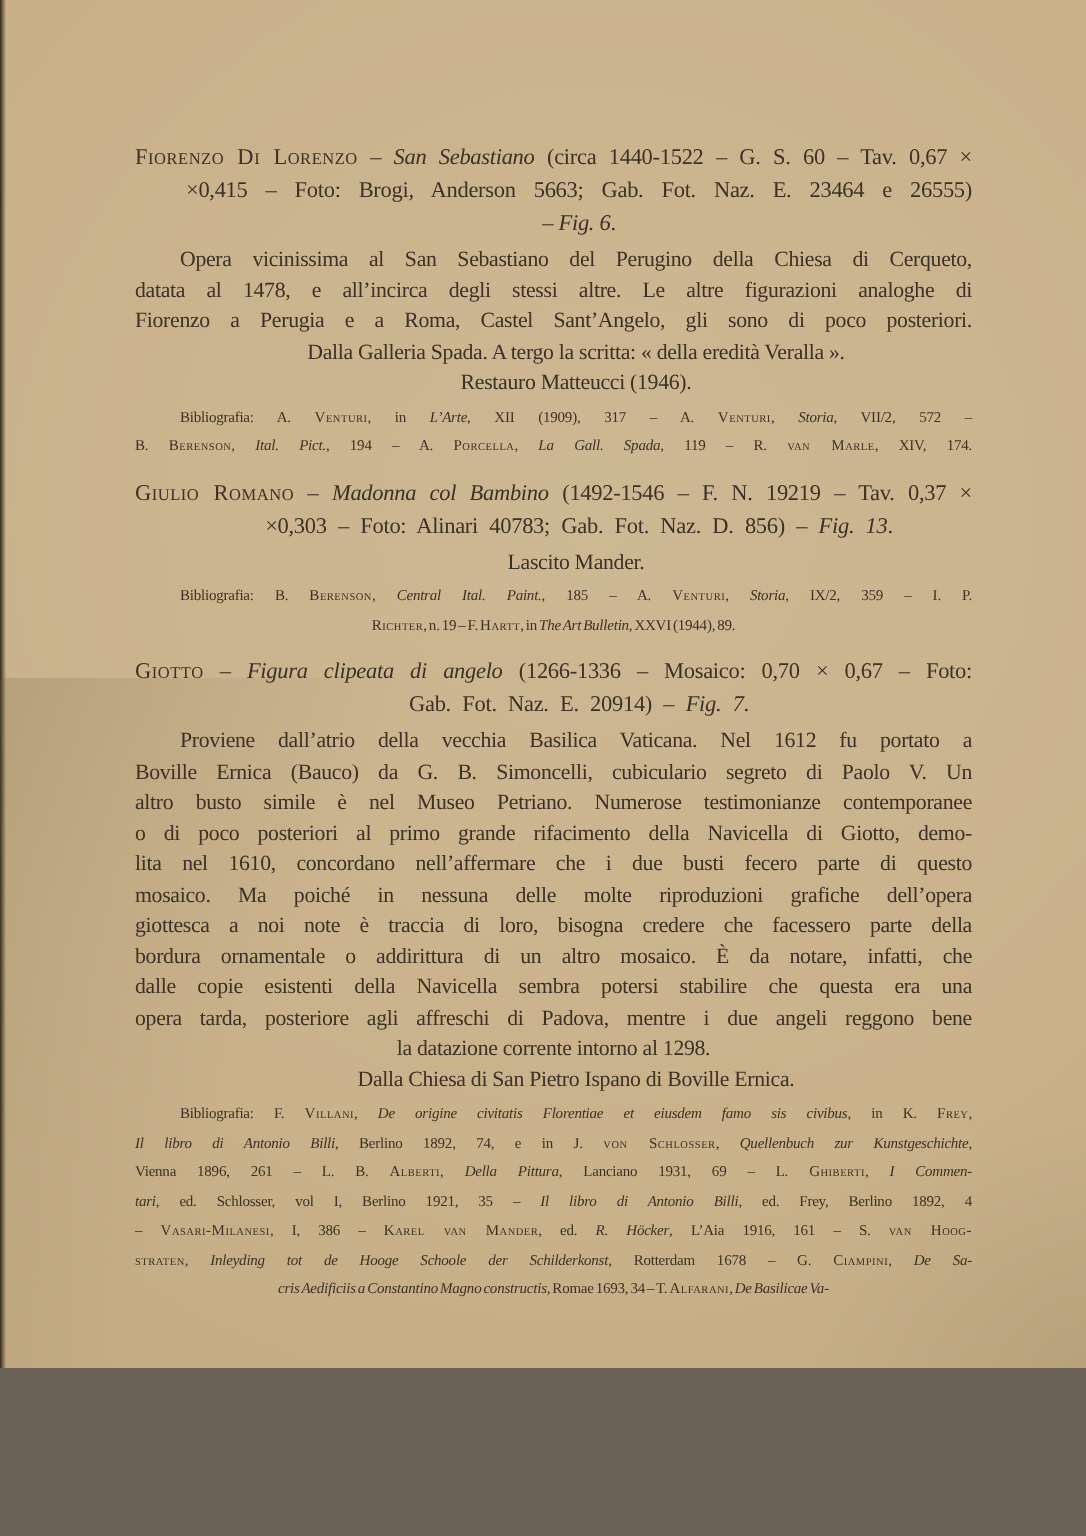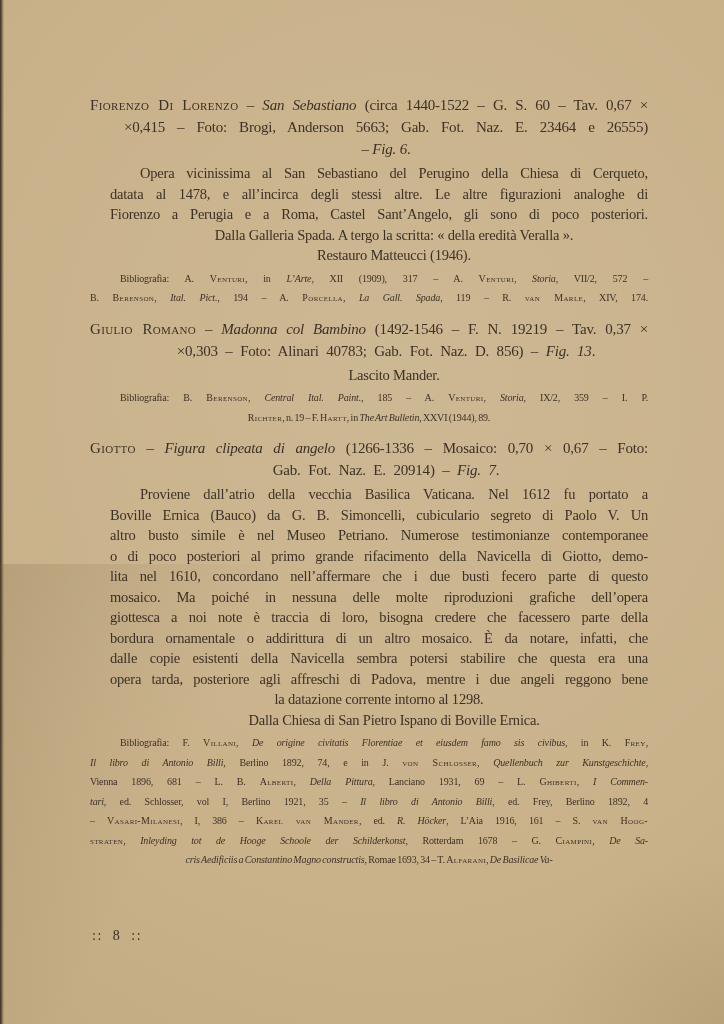--- a/index.html
+++ b/index.html
@@ -1,33 +1,33 @@
 <!DOCTYPE html>
 <html><head>
 <meta charset="utf-8">
 <style>
   html,body{margin:0;padding:0;background:#6b6257;}
   .page{
-    position:relative;width:724px;height:1024px;overflow:hidden;
+    position:relative;width:724px;height:912px;overflow:hidden;
     background:
       radial-gradient(120% 95% at 55% 38%, #cdb894 0%, #c9b28a 52%, #bda67c 100%);
     font-family:"Liberation Serif","DejaVu Serif",serif;
     color:#3c3126;
   }
   .edge-left{position:absolute;left:0;top:0;bottom:0;width:4px;
     background:linear-gradient(to right, rgba(35,27,16,.9), rgba(35,27,16,0));}
   .fold-shadow{position:absolute;left:0;bottom:0;width:300px;height:460px;
     background:linear-gradient(115deg, rgba(105,86,58,.20) 0%, rgba(105,86,58,.08) 30%, rgba(105,86,58,0) 55%);}
   .corner-shade{position:absolute;right:0;bottom:0;width:220px;height:200px;
     background:radial-gradient(120% 120% at 100% 100%, rgba(100,84,58,.12), rgba(100,84,58,0) 70%);}
   .content{position:absolute;left:90px;top:94px;width:558px;}
   .entry + .entry{margin-top:10px;}
   .head{margin-bottom:3px;}
   .head .line{font-size:15px;line-height:22px;letter-spacing:-0.2px;white-space:nowrap;}
-  .body-para .line{font-size:14.5px;line-height:20.5px;letter-spacing:-0.2px;white-space:nowrap;margin-left:20px;}
+  .body-para .line{font-size:14.5px;line-height:20.5px;letter-spacing:-0.2px;white-space:nowrap;}
   .biblio{margin-top:3px;}
   .biblio .line{font-size:10px;line-height:19.5px;letter-spacing:-0.15px;word-spacing:-1px;white-space:nowrap;}
   .line{text-align:center;}
   .line.j{text-align:justify;text-align-last:justify;}
   .line.w{word-spacing:4px;}
   .ind-first{padding-left:30px;}
   .ind-hang{margin-left:34px;}
   .r-sc{font-variant:small-caps;letter-spacing:0.35px;}
   .r-i{font-style:italic;}
   .page-number{
@@ -95,21 +95,21 @@
           <div class="line j"><span class="r-n">dalle copie esistenti della Navicella sembra potersi stabilire che questa era una</span></div>
           <div class="line j"><span class="r-n">opera tarda, posteriore agli affreschi di Padova, mentre i due angeli reggono bene</span></div>
           <div class="line"><span class="r-n">la datazione corrente intorno al 1298.</span></div>
         </div>
         <div class="body-para">
           <div class="line ind-first"><span class="r-n">Dalla Chiesa di San Pietro Ispano di Boville Ernica.</span></div>
         </div>
         <div class="biblio">
           <div class="line j ind-first"><span class="r-n">Bibliografia: F. </span><span class="r-sc">Villani</span><span class="r-n">, </span><span class="r-i">De origine civitatis Florentiae et eiusdem famo sis civibus</span><span class="r-n">, in K. </span><span class="r-sc">Frey</span><span class="r-n">,</span></div>
           <div class="line j"><span class="r-i">Il libro di Antonio Billi</span><span class="r-n">, Berlino 1892, 74, e in J. </span><span class="r-sc">von Schlosser</span><span class="r-n">, </span><span class="r-i">Quellenbuch zur Kunstgeschichte</span><span class="r-n">,</span></div>
-          <div class="line j"><span class="r-n">Vienna 1896, 681 – L. B. </span><span class="r-sc">Alberti</span><span class="r-n">, </span><span class="r-i">Della Pittura</span><span class="r-n">, Lanciano 1931, 69 – L. </span><span class="r-sc">Ghiberti</span><span class="r-n">, </span><span class="r-i">I Commen-</span></div>
+          <div class="line j"><span class="r-n">Vienna 1896, 261 – L. B. </span><span class="r-sc">Alberti</span><span class="r-n">, </span><span class="r-i">Della Pittura</span><span class="r-n">, Lanciano 1931, 69 – L. </span><span class="r-sc">Ghiberti</span><span class="r-n">, </span><span class="r-i">I Commen-</span></div>
           <div class="line j"><span class="r-i">tari</span><span class="r-n">, ed. Schlosser, vol I, Berlino 1921, 35 – </span><span class="r-i">Il libro di Antonio Billi</span><span class="r-n">, ed. Frey, Berlino 1892, 4</span></div>
           <div class="line j"><span class="r-n">– </span><span class="r-sc">Vasari-Milanesi</span><span class="r-n">, I, 386 – </span><span class="r-sc">Karel van Mander</span><span class="r-n">, ed. </span><span class="r-i">R. Höcker</span><span class="r-n">, L’Aia 1916, 161 – S. </span><span class="r-sc">van Hoog-</span></div>
           <div class="line j"><span class="r-sc">straten</span><span class="r-n">, </span><span class="r-i">Inleyding tot de Hooge Schoole der Schilderkonst</span><span class="r-n">, Rotterdam 1678 – G. </span><span class="r-sc">Ciampini</span><span class="r-n">, </span><span class="r-i">De Sa-</span></div>
           <div class="line"><span class="r-i">cris Aedificiis a Constantino Magno constructis</span><span class="r-n">, Romae 1693, 34 – T. </span><span class="r-sc">Alfarani</span><span class="r-n">, </span><span class="r-i">De Basilicae Va-</span></div>
         </div>
       </section>
     </main>
   <div class="page-number">:: 8 ::</div>
 </div>
 

